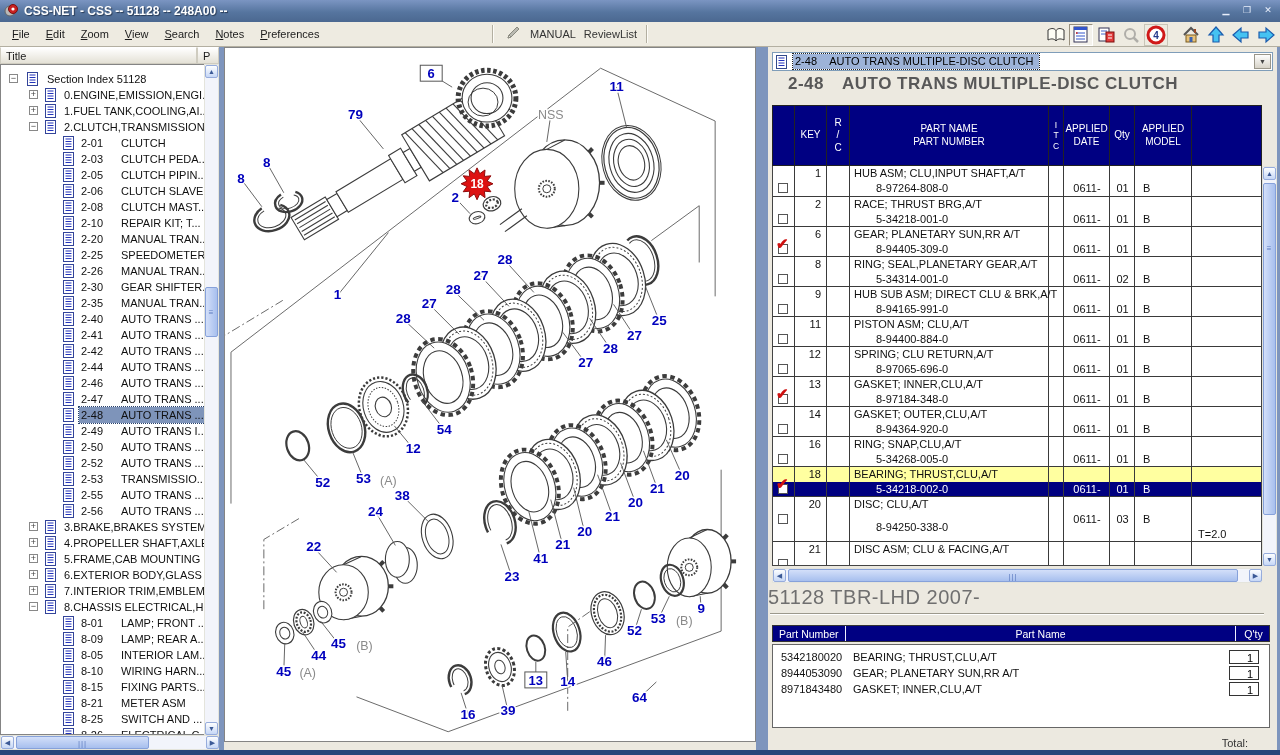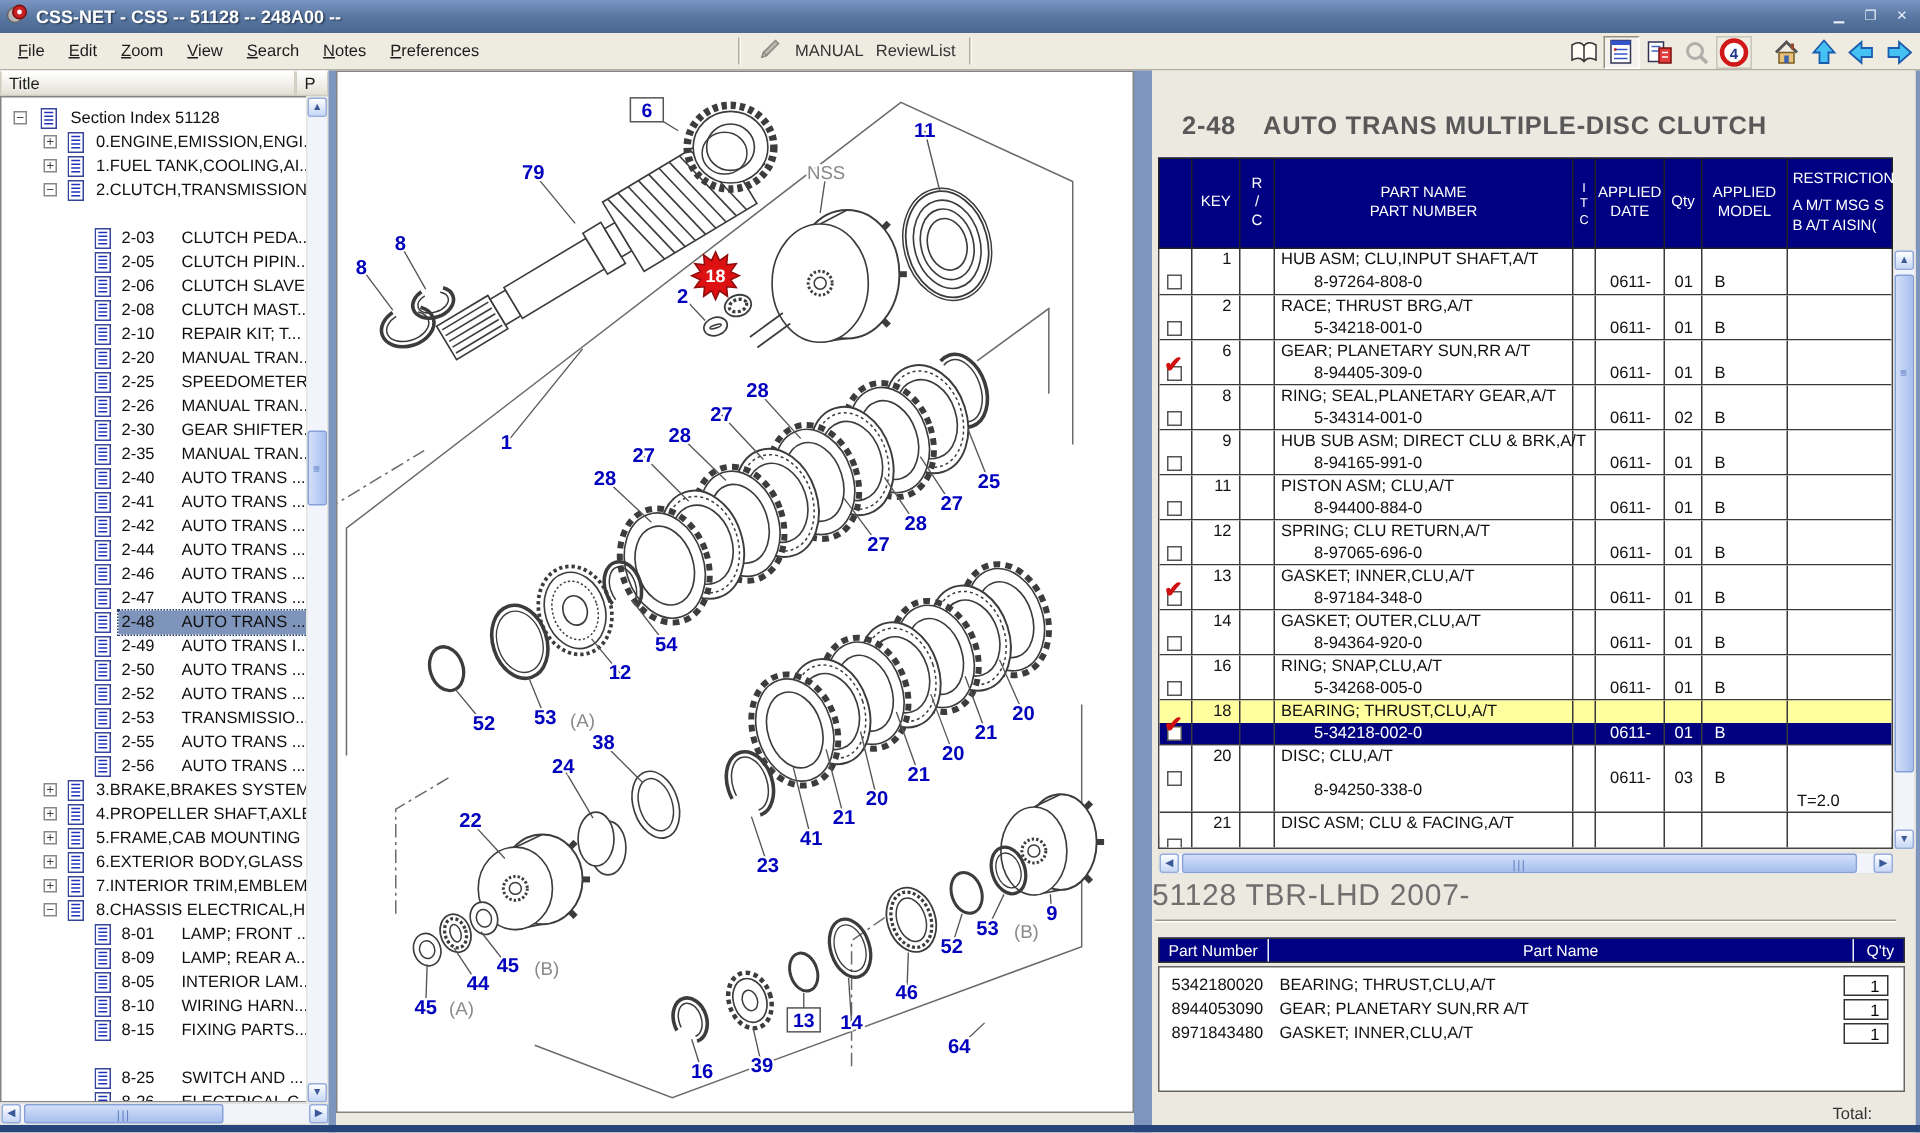--- a/index.html
+++ b/index.html
@@ -230,20 +230,33 @@
         <span class="tg" style="left:28px">−</span>
         <span class="doc-ic" style="left:44px"><svg width="11" height="14">
             <rect x="0.5" y="0.5" width="10" height="13" fill="#fff" stroke="#33449a"></rect>
             <line x1="2.5" y1="3" x2="8.5" y2="3" stroke="#2233bb"></line>
             <line x1="2.5" y1="5.5" x2="8.5" y2="5.5" stroke="#2233bb"></line>
             <line x1="2.5" y1="8" x2="8.5" y2="8" stroke="#2233bb"></line>
             <line x1="2.5" y1="10.5" x2="8.5" y2="10.5" stroke="#2233bb"></line>
           </svg></span>
         <span class="lbl" style="left:63px">2.CLUTCH,TRANSMISSION...</span>
       </div>
+      <div class="trow" style="top:70px">
+        <span class="doc-ic" style="left:62px"><svg width="11" height="14">
+            <rect x="0.5" y="0.5" width="10" height="13" fill="#fff" stroke="#33449a"></rect>
+            <line x1="2.5" y1="3" x2="8.5" y2="3" stroke="#2233bb"></line>
+            <line x1="2.5" y1="5.5" x2="8.5" y2="5.5" stroke="#2233bb"></line>
+            <line x1="2.5" y1="8" x2="8.5" y2="8" stroke="#2233bb"></line>
+            <line x1="2.5" y1="10.5" x2="8.5" y2="10.5" stroke="#2233bb"></line>
+          </svg></span>
+        <span class="grp" style="left:78px;width:126px">
+          <span class="lbl" style="left:2px">2-01</span>
+          <span class="lbl" style="left:42px">CLUTCH</span>
+        </span>
+      </div>
       <div class="trow" style="top:86px">
         <span class="doc-ic" style="left:62px"><svg width="11" height="14">
             <rect x="0.5" y="0.5" width="10" height="13" fill="#fff" stroke="#33449a"></rect>
             <line x1="2.5" y1="3" x2="8.5" y2="3" stroke="#2233bb"></line>
             <line x1="2.5" y1="5.5" x2="8.5" y2="5.5" stroke="#2233bb"></line>
             <line x1="2.5" y1="8" x2="8.5" y2="8" stroke="#2233bb"></line>
             <line x1="2.5" y1="10.5" x2="8.5" y2="10.5" stroke="#2233bb"></line>
           </svg></span>
         <span class="grp" style="left:78px;width:126px">
           <span class="lbl" style="left:2px">2-03</span>
@@ -658,20 +671,33 @@
         <span class="doc-ic" style="left:62px"><svg width="11" height="14">
             <rect x="0.5" y="0.5" width="10" height="13" fill="#fff" stroke="#33449a"></rect>
             <line x1="2.5" y1="3" x2="8.5" y2="3" stroke="#2233bb"></line>
             <line x1="2.5" y1="5.5" x2="8.5" y2="5.5" stroke="#2233bb"></line>
             <line x1="2.5" y1="8" x2="8.5" y2="8" stroke="#2233bb"></line>
             <line x1="2.5" y1="10.5" x2="8.5" y2="10.5" stroke="#2233bb"></line>
           </svg></span>
         <span class="grp" style="left:78px;width:126px">
           <span class="lbl" style="left:2px">8-15</span>
           <span class="lbl" style="left:42px">FIXING PARTS...</span>
+        </span>
+      </div>
+      <div class="trow" style="top:630px">
+        <span class="doc-ic" style="left:62px"><svg width="11" height="14">
+            <rect x="0.5" y="0.5" width="10" height="13" fill="#fff" stroke="#33449a"></rect>
+            <line x1="2.5" y1="3" x2="8.5" y2="3" stroke="#2233bb"></line>
+            <line x1="2.5" y1="5.5" x2="8.5" y2="5.5" stroke="#2233bb"></line>
+            <line x1="2.5" y1="8" x2="8.5" y2="8" stroke="#2233bb"></line>
+            <line x1="2.5" y1="10.5" x2="8.5" y2="10.5" stroke="#2233bb"></line>
+          </svg></span>
+        <span class="grp" style="left:78px;width:126px">
+          <span class="lbl" style="left:2px">8-21</span>
+          <span class="lbl" style="left:42px">METER ASM</span>
         </span>
       </div>
       <div class="trow" style="top:646px">
         <span class="doc-ic" style="left:62px"><svg width="11" height="14">
             <rect x="0.5" y="0.5" width="10" height="13" fill="#fff" stroke="#33449a"></rect>
             <line x1="2.5" y1="3" x2="8.5" y2="3" stroke="#2233bb"></line>
             <line x1="2.5" y1="5.5" x2="8.5" y2="5.5" stroke="#2233bb"></line>
             <line x1="2.5" y1="8" x2="8.5" y2="8" stroke="#2233bb"></line>
             <line x1="2.5" y1="10.5" x2="8.5" y2="10.5" stroke="#2233bb"></line>
           </svg></span>
@@ -1052,20 +1078,33 @@
       <text x="636" y="507" text-anchor="middle" font-size="13.5" font-weight="bold" fill="#0000bd" style="paint-order:stroke" stroke="#fff" stroke-width="3">20</text>
       <text x="658" y="493" text-anchor="middle" font-size="13.5" font-weight="bold" fill="#0000bd" style="paint-order:stroke" stroke="#fff" stroke-width="3">21</text>
       <text x="683" y="480" text-anchor="middle" font-size="13.5" font-weight="bold" fill="#0000bd" style="paint-order:stroke" stroke="#fff" stroke-width="3">20</text>
     </svg>
 </div>
 
 <div class="splitter" style="left:756px;width:12px"></div>
 <div class="splitter" style="left:1277px;width:3px"></div>
 
 <div class="right-panel">
+  <div class="combo">
+    <span class="doc-ic" style="left:3px;top:2px">
+      <svg width="11" height="14">
+          <rect x="0.5" y="0.5" width="10" height="13" fill="#fff" stroke="#334a8c"></rect>
+          <line x1="2.5" y1="3" x2="8.5" y2="3" stroke="#2233bb"></line>
+          <line x1="2.5" y1="5.5" x2="8.5" y2="5.5" stroke="#2233bb"></line>
+          <line x1="2.5" y1="8" x2="8.5" y2="8" stroke="#2233bb"></line>
+          <line x1="2.5" y1="10.5" x2="8.5" y2="10.5" stroke="#2233bb"></line>
+        </svg>
+    </span>
+    <span class="combo-sel"><span>2-48</span>&nbsp;&nbsp;&nbsp;&nbsp;<span>AUTO TRANS MULTIPLE-DISC CLUTCH</span></span>
+    <span class="combo-btn">▼</span>
+  </div>
   <div class="heading">
     <span style="position:absolute;left:20px">2-48</span>
     <span style="position:absolute;left:74px">AUTO TRANS MULTIPLE-DISC CLUTCH</span>
   </div>
   <div class="ptable-head" id="ptHead">
       <div class="phcell" style="left:0px;width:22px"></div>
       <div class="phcell" style="left:22px;width:32px">
         <span>KEY</span>
       </div>
       <div class="phcell" style="left:54px;width:23px">
@@ -1085,25 +1124,20 @@
       <div class="phcell" style="left:291px;width:46px">
         <div>APPLIED</div>
         <div>DATE</div>
       </div>
       <div class="phcell" style="left:337px;width:25px">
         <span>Qty</span>
       </div>
       <div class="phcell" style="left:362px;width:57px">
         <div>APPLIED</div>
         <div>MODEL</div>
-      </div>
-      <div class="phcell" style="left:419px;width:71px;border-right:none;align-items:flex-start;padding-left:3px">
-     <div style="align-self:center">RESTRICTION</div>
-     <div style="margin-top:6px;white-space:nowrap">A M/T MSG S</div>
-     <div style="white-space:nowrap">B A/T AISIN(</div>
       </div>
     </div>
   <div class="ptable-body" id="ptBody">
       <div class="prow" style="top:0px;height:30px;">
         <div class="prow-line" style="top:0;height:15px;background:#fff"></div>
         <div class="prow-line" style="top:15px;height:15px;background:#fff"></div>
         <div class="pcol" style="left:0px;width:22px"></div>
         <div class="pcol" style="left:22px;width:32px"></div>
         <div class="pcol" style="left:54px;width:23px"></div>
         <div class="pcol" style="left:77px;width:199px"></div>

